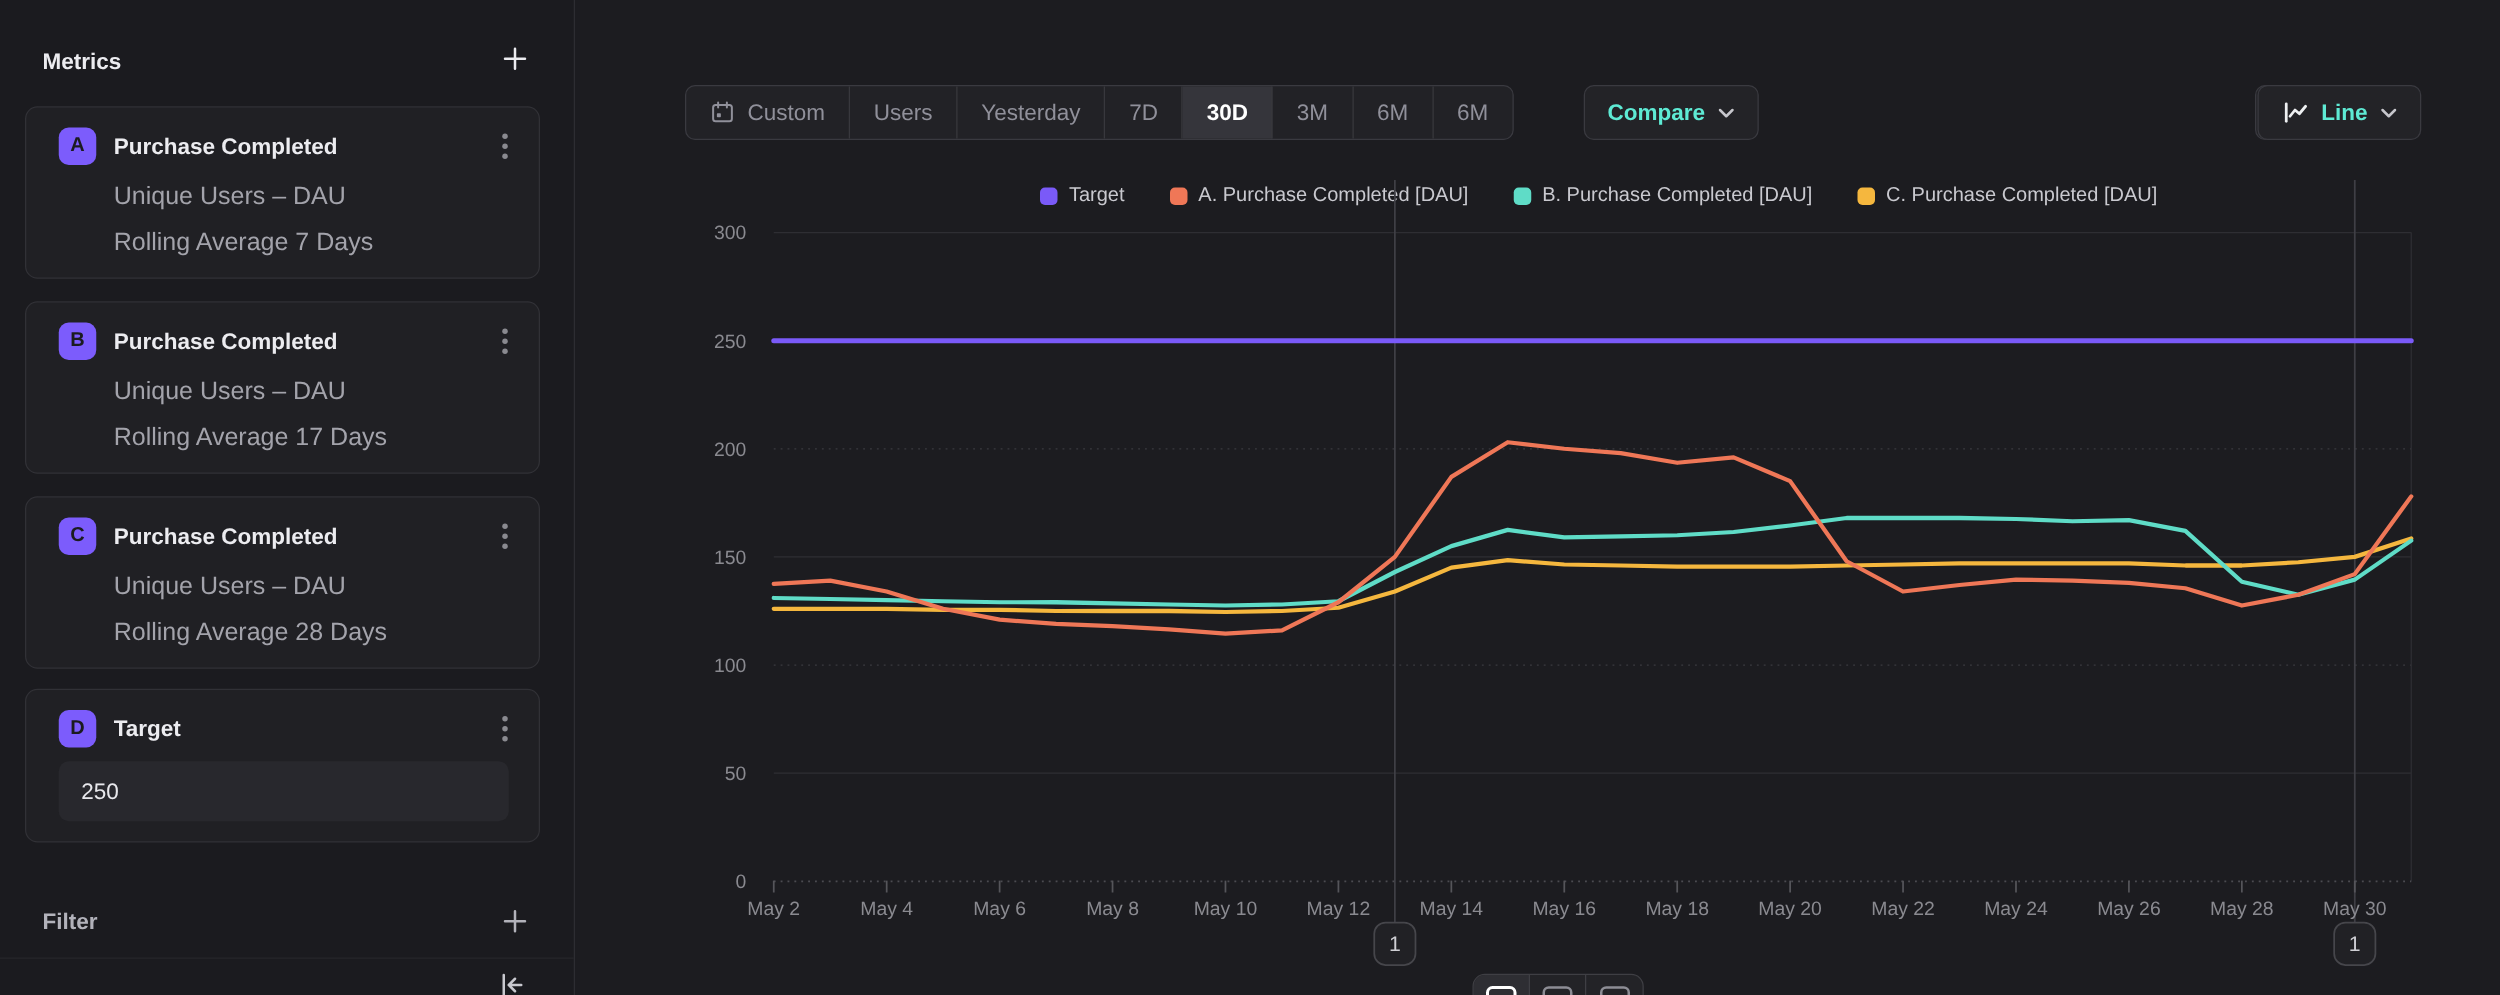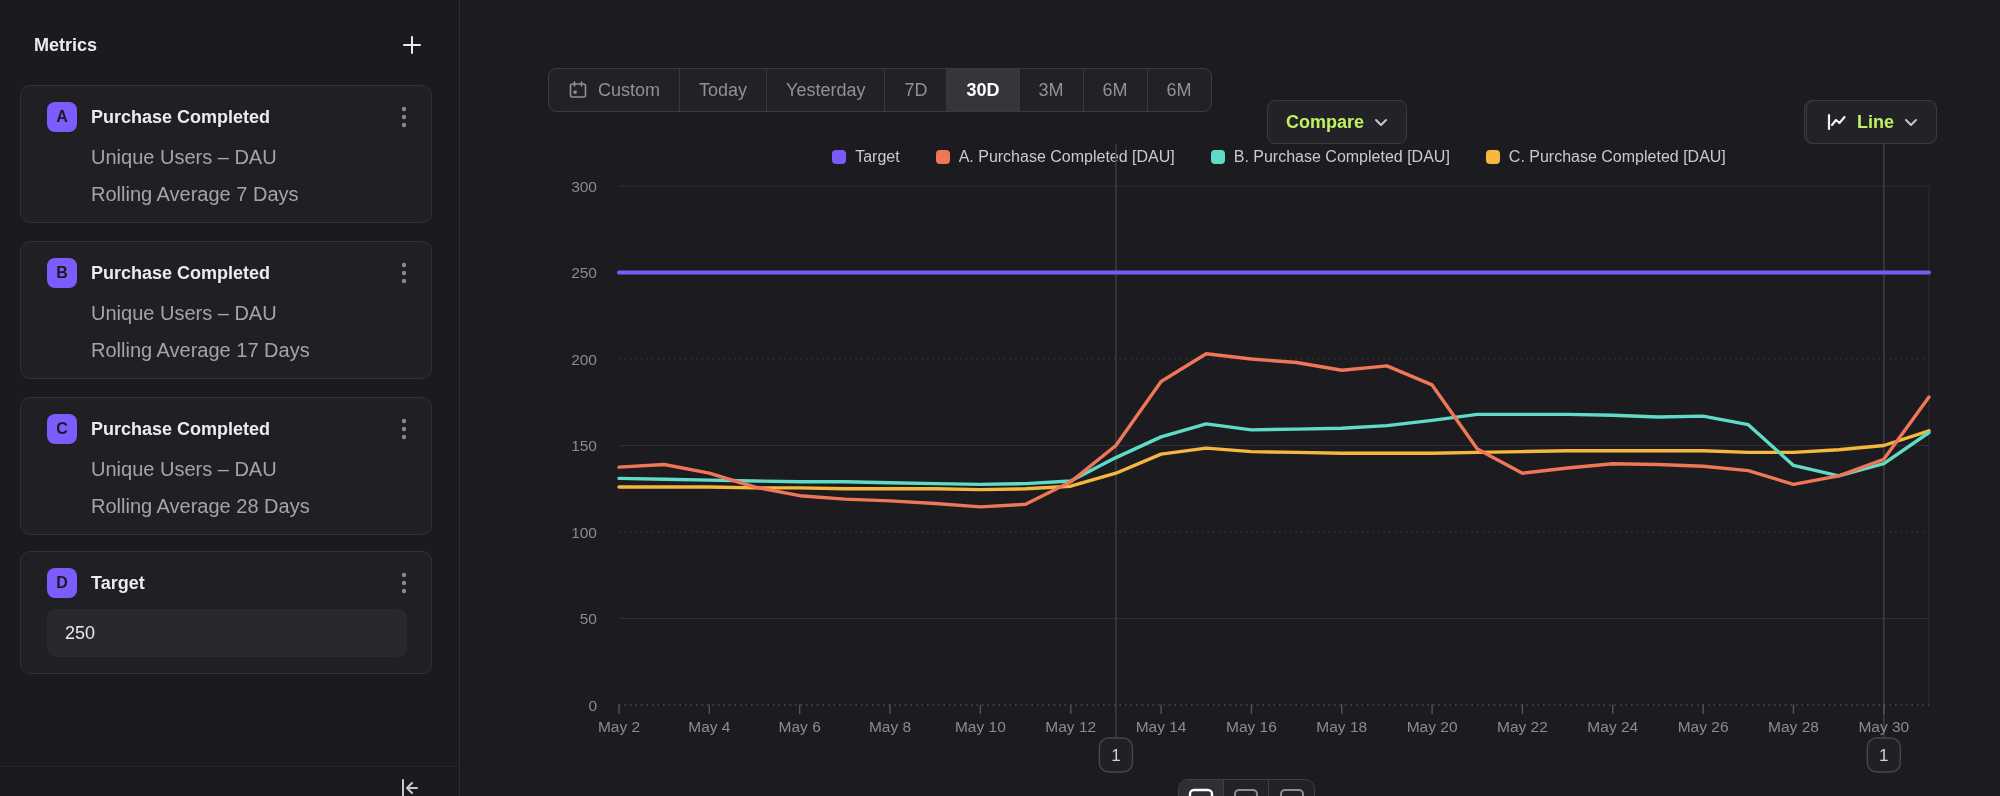--- a/index.html
+++ b/index.html
@@ -4,21 +4,21 @@
 <style>
   * { margin:0; padding:0; box-sizing:border-box; }
   body { background:#111114; font-family:"Liberation Sans", sans-serif; }
   .app { position:relative; width:2000px; height:796px; overflow:hidden;
          background:#1c1c20; color:#ececf0; }
 
   
   .sidebar { position:absolute; left:0; top:0; width:460px; height:796px;
              background:#1b1b1f; border-right:1px solid #2d2d32; }
   .sb-header { position:absolute; left:34px; right:34px; top:30px; height:30px;
-               display:flex; align-items:center; justify-content:space-between; }
+               display:flex; align-items:flex-end; justify-content:space-between; }
   .sb-title { font-size:18px; font-weight:700; color:#ececf0; }
   .icon-btn { background:none; border:none; cursor:pointer; display:flex;
               align-items:center; justify-content:center; padding:2px; }
   .card { position:absolute; left:20px; width:412px; background:#202024;
           border:1px solid #313136; border-radius:10px; padding:16px 24px 16px 26px; }
   .card-head { display:flex; align-items:center; height:30px; }
   .badge { width:30px; height:30px; border-radius:8px; background:#7c5cfc;
            color:#1b1b1f; font-size:16px; font-weight:700; display:flex;
            align-items:center; justify-content:center; flex:none; }
   .card-title { margin-left:14px; font-size:18px; font-weight:700; color:#ececf0; flex:1; }
@@ -37,22 +37,22 @@
   .seg { position:absolute; left:548px; top:68px; height:44px; display:flex;
          align-items:stretch; background:#222226; border:1px solid #3a3a40;
          border-radius:8px; overflow:hidden; }
   .seg-item { display:flex; align-items:center; gap:10px; padding:0 19px;
               font-size:18px; color:#90909a; border-right:1px solid #38383d;
               cursor:pointer; white-space:nowrap; background:transparent;text-align:center; }
   .seg-item:last-child { border-right:none; }
   .seg-item.selected { background:#35353b; color:#ffffff; font-weight:700; }
   .btn { position:absolute; top:68px; height:44px; display:flex; align-items:center;
          gap:10px; padding:0 18px; background:#232327; border:1px solid #3a3a40;
-         border-radius:8px; font-size:18px; font-weight:700; color:#bef264;
-         cursor:pointer; white-space:nowrap;margin-top:32px; }
+         border-radius:8px; font-size:18px; font-weight:700; color:#5eead4;
+         cursor:pointer; white-space:nowrap; }
 
   
   .legend { position:absolute; left:619px; top:146px; width:1320px; height:22px;
             display:flex; align-items:center; justify-content:center; gap:36px; }
   .legend-item { display:flex; align-items:center; gap:9px; cursor:pointer; }
   .swatch { width:14px; height:14px; border-radius:4px; flex:none; }
   .legend-label { font-size:16px; color:#c9c9cf; }
 
   
   #chart { position:absolute; left:540px; top:140px; }
@@ -129,39 +129,47 @@
         <span class="card-title">Target</span>
         <svg class="kebab" width="6" height="24" viewBox="0 0 6 24">
           <circle cx="3" cy="4" r="2.2" fill="#8a8a90"></circle>
             <circle cx="3" cy="12" r="2.2" fill="#8a8a90"></circle>
             <circle cx="3" cy="20" r="2.2" fill="#8a8a90"></circle>
         </svg>
       </div>
       <div class="target-input">250</div>
     </div>
 
+    <div class="filter-row">
+      <span class="filter-title">Filter</span>
+      <button class="icon-btn">
+        <svg width="22" height="22" viewBox="0 0 22 22">
+          <path d="M11 3v16M3 11h16" stroke="#b2b2ba" stroke-width="2" stroke-linecap="round" fill="none"></path>
+        </svg>
+      </button>
+    </div>
     <div class="sb-divider"></div>
     <button class="collapse-btn">
       <svg width="24" height="24" viewBox="0 0 24 24">
         <path d="M6 4v16M20 12H10m0 0l5-5m-5 5l5 5" stroke="#c9c9cf" stroke-width="2" stroke-linecap="round" stroke-linejoin="round" fill="none"></path>
       </svg>
     </button>
   </aside>
 
   <div class="seg">
     <div class="seg-item">
       <svg width="20" height="20" viewBox="0 0 20 20">
         <rect x="2.5" y="4" width="15" height="13" rx="2" stroke="#90909a" stroke-width="1.6" fill="none"></rect>
         <path d="M6.5 2v4M13.5 2v4" stroke="#90909a" stroke-width="1.6" stroke-linecap="round"></path>
         <rect x="5.5" y="10.5" width="3.2" height="3.2" rx="0.6" fill="#90909a"></rect>
       </svg>
       <span>Custom</span>
     </div>
     <div class="seg-item">
-        <span>Today</span>
+        <span>Users</span>
       </div>
     <div class="seg-item">
         <span>Yesterday</span>
       </div>
     <div class="seg-item">
         <span>7D</span>
       </div>
     <div class="seg-item selected">
         <span>30D</span>
       </div>

